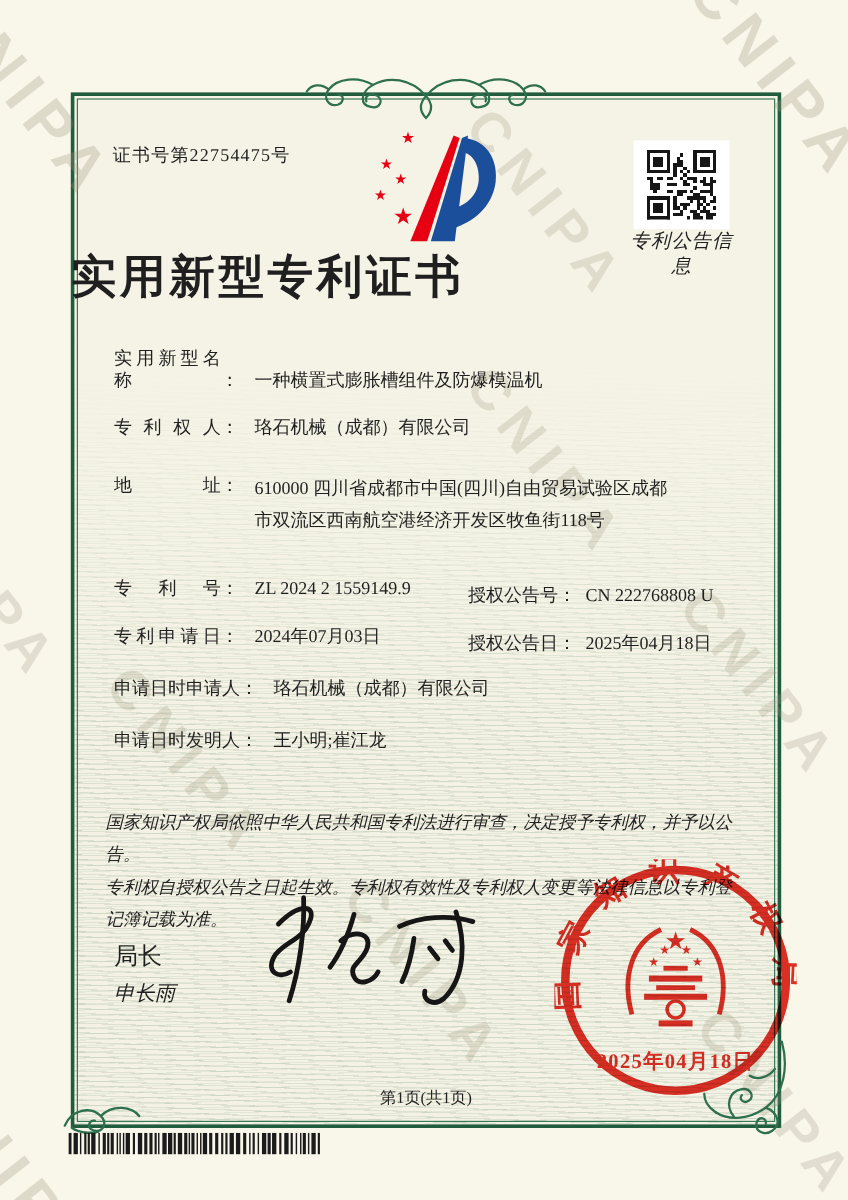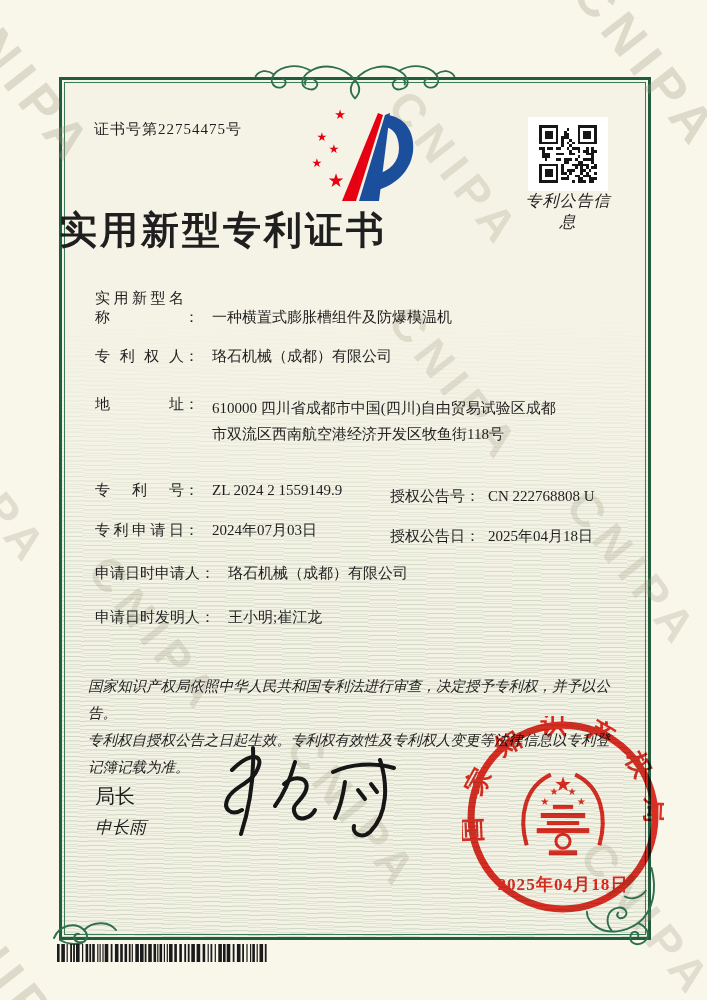--- a/index.html
+++ b/index.html
@@ -333,20 +333,21 @@
       <rect x="90" y="88" width="20" height="4" stroke="none"></rect>
       <rect x="78" y="96" width="44" height="5" stroke="none"></rect>
       <rect x="84" y="104" width="32" height="4" stroke="none"></rect>
       <rect x="74" y="111" width="52" height="5" stroke="none"></rect>
       <circle cx="100" cy="124" r="7" fill="none" stroke-width="3"></circle>
       <rect x="86" y="133" width="28" height="5" stroke="none"></rect>
     </g>
     <text x="100" y="172" text-anchor="middle" font-size="17" font-weight="bold" fill="#e0241b" letter-spacing="1">2025年04月18日</text>
   </svg>
 
+  <div class="abs footer">第1页(共1页)</div>
 
   <svg class="abs barcode" viewBox="0 0 212 18" preserveAspectRatio="none" id="barcode">
       <rect x="0" y="0" width="2.6" height="18" fill="#1b1b1b"></rect>
       <rect x="4.3" y="0" width="3.6" height="18" fill="#1b1b1b"></rect>
       <rect x="9.6" y="0" width="1.2" height="18" fill="#1b1b1b"></rect>
       <rect x="13.2" y="0" width="1.8" height="18" fill="#1b1b1b"></rect>
       <rect x="16.1" y="0" width="1.8" height="18" fill="#1b1b1b"></rect>
       <rect x="19" y="0" width="3.6" height="18" fill="#1b1b1b"></rect>
       <rect x="25" y="0" width="1.2" height="18" fill="#1b1b1b"></rect>
       <rect x="28.6" y="0" width="2.6" height="18" fill="#1b1b1b"></rect>

